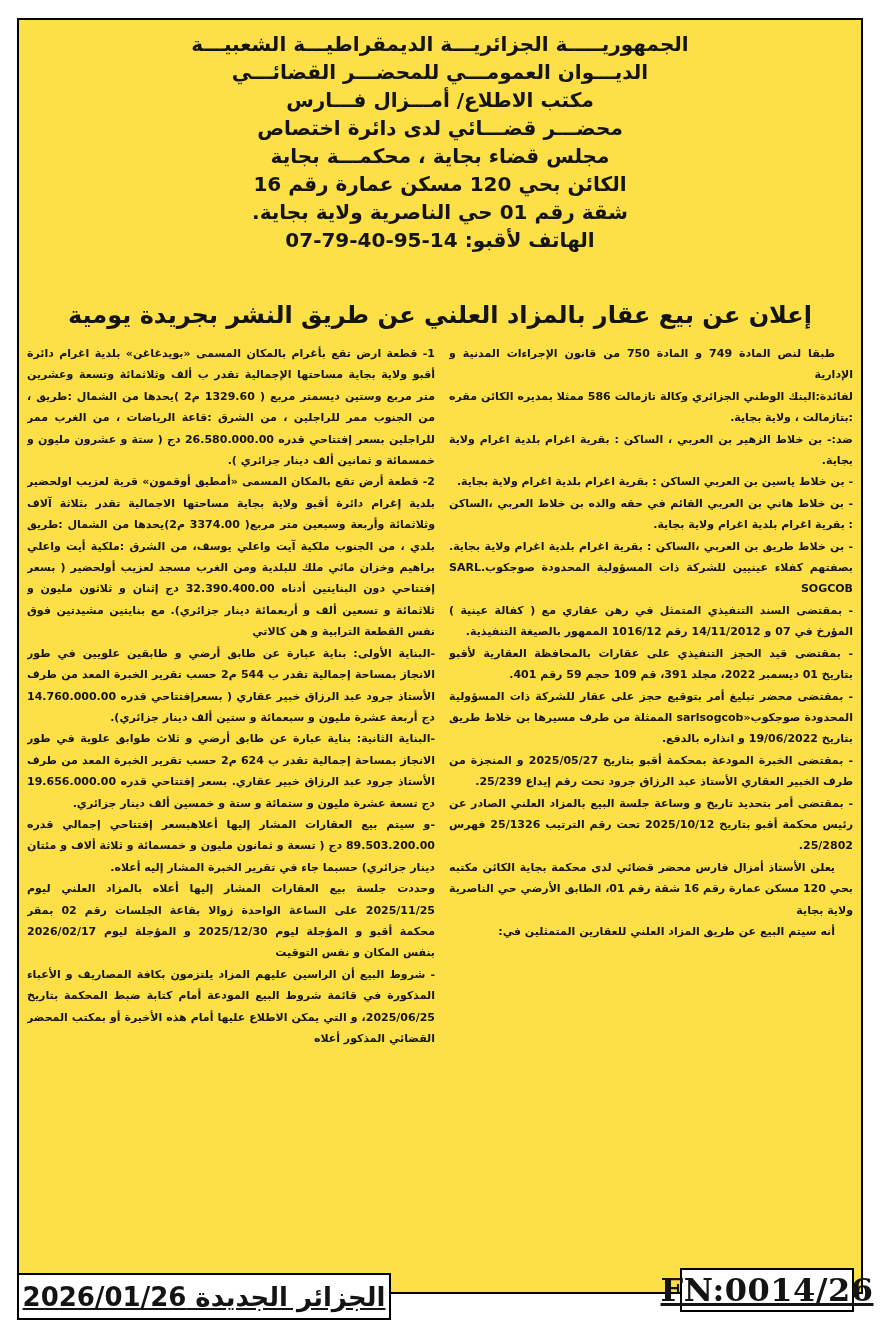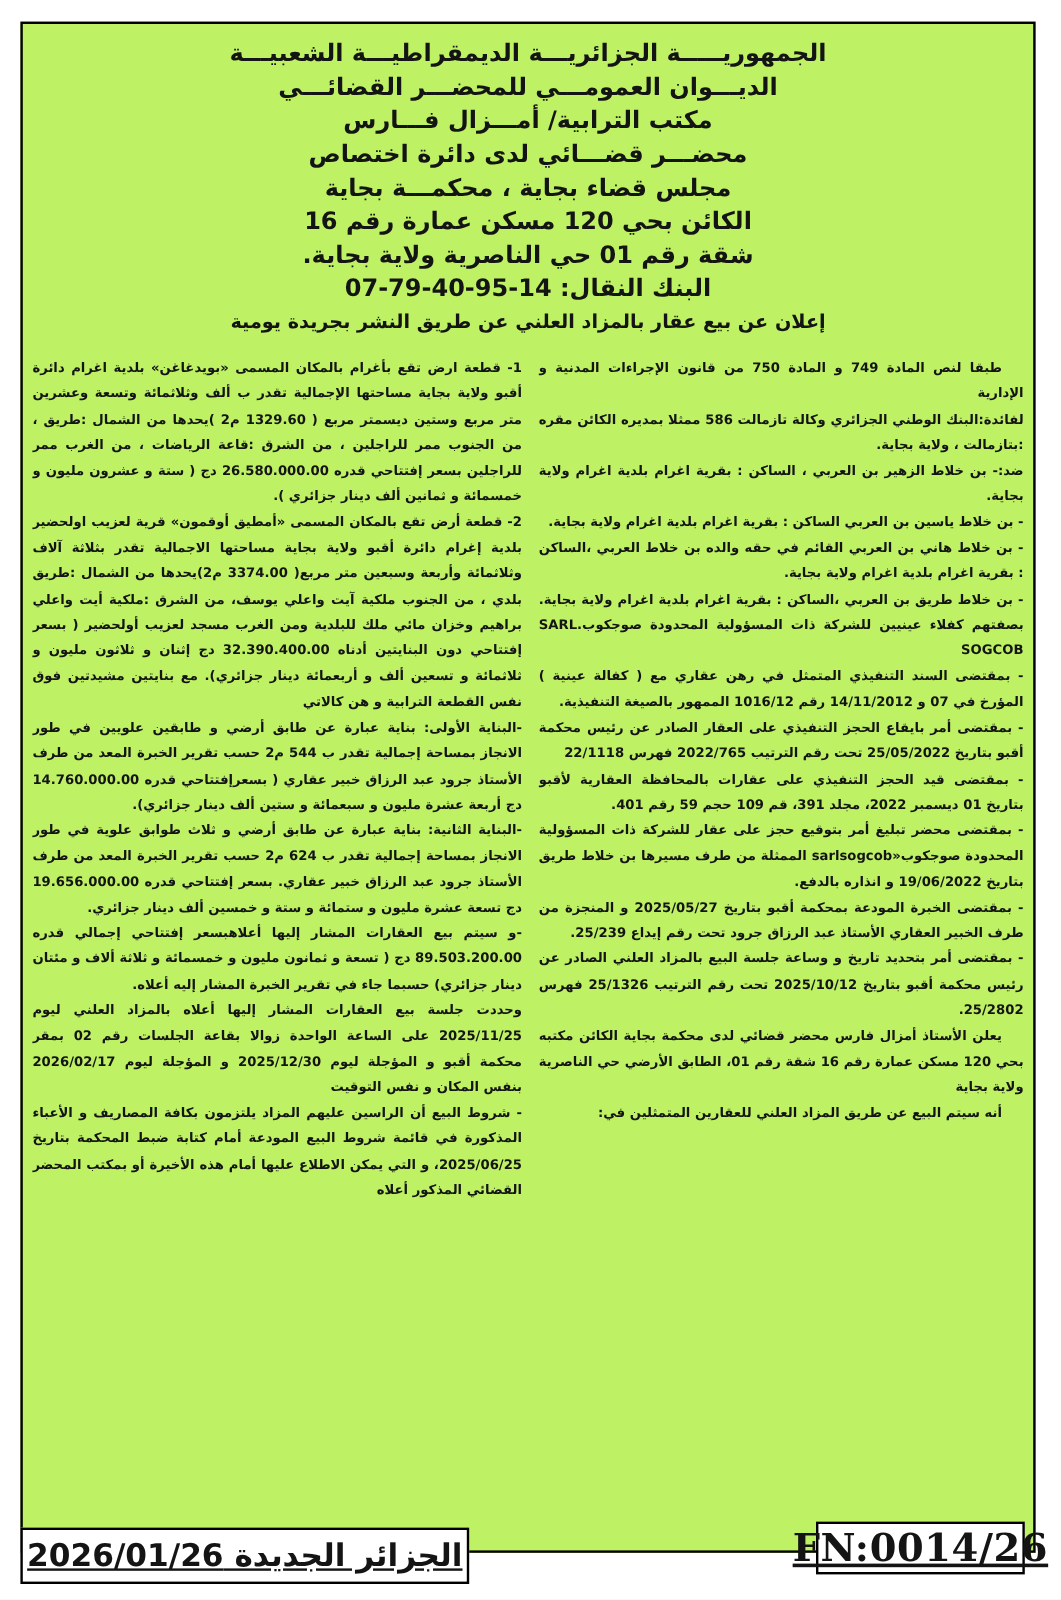--- a/index.html
+++ b/index.html
@@ -2,26 +2,26 @@
 <html lang="ar" dir="rtl"><head>
 <meta charset="utf-8">
 <style>
   html,body{margin:0;padding:0;background:#fff;}
   body{
     width:884px;height:1333px;overflow:hidden;position:relative;
     font-family:"DejaVu Sans",sans-serif;color:#141414;
   }
   .page{
     position:absolute;top:18px;left:17px;width:846px;height:1276px;
-    border:2px solid #000;background:#bef264;box-sizing:border-box;
+    border:2px solid #000;background:#fde047;box-sizing:border-box;
     padding:10px 8px 0 8px;overflow:visible;
   }
   .doc-header{text-align:center;font-weight:700;}
   .h-line{font-size:20px;line-height:28px;white-space:nowrap;}
-  .notice-title{font-size:16px;line-height:28px;font-weight:700;}
+  .notice-title{font-size:24px;line-height:28px;font-weight:700;margin-top:47px;}
   .columns{
     display:flex;gap:14px;margin-top:14px;height:952px;overflow:hidden;
   }
   .col{
     font-size:11px;line-height:21.4px;font-weight:700;
     text-align:justify;overflow:hidden;
   }
   .col-right{flex:0 0 404px;}
   .col-left{flex:1 1 auto;}
   .col p{margin:0;}
@@ -43,40 +43,39 @@
   .num{unicode-bidi:embed;}
 </style>
 </head>
 <body>
 
 <div class="page">
 
   <header class="doc-header">
     <div class="h-line">الجمهوريـــــة الجزائريـــة الديمقراطيـــة الشعبيـــة</div>
     <div class="h-line">الديـــوان العمومـــي للمحضـــر القضائـــي</div>
-    <div class="h-line">مكتب الترابية/ أمـــزال فـــارس</div>
+    <div class="h-line">مكتب الاطلاع/ أمـــزال فـــارس</div>
     <div class="h-line">محضـــر قضـــائي لدى دائرة اختصاص</div>
     <div class="h-line">مجلس قضاء بجاية ، محكمـــة بجاية</div>
     <div class="h-line">الكائن بحي 120 مسكن عمارة رقم 16</div>
     <div class="h-line">شقة رقم 01 حي الناصرية ولاية بجاية.</div>
-    <div class="h-line"><span>البنك النقال: </span><span class="num" dir="ltr">07-79-40-95-14</span></div>
+    <div class="h-line"><span>الهاتف لأقبو: </span><span class="num" dir="ltr">07-79-40-95-14</span></div>
     <div class="notice-title">إعلان عن بيع عقار بالمزاد العلني عن طريق النشر بجريدة يومية</div>
   </header>
 
   <main class="columns">
 
     <section class="col col-right">
       <p class="indent">طبقا لنص المادة 749 و المادة 750 من قانون الإجراءات المدنية و الإدارية</p>
       <p>لفائدة:البنك الوطني الجزائري وكالة تازمالت 586 ممثلا بمديره الكائن مقره :بتازمالت ، ولاية بجاية.</p>
       <p>ضد:- بن خلاط الزهير بن العربي ، الساكن : بقرية اغرام بلدية اغرام ولاية بجاية.</p>
       <p>- بن خلاط ياسين بن العربي الساكن : بقرية اغرام بلدية اغرام ولاية بجاية.</p>
       <p>- بن خلاط هاني بن العربي القائم في حقه والده بن خلاط العربي ،الساكن : بقرية اغرام بلدية اغرام ولاية بجاية.</p>
       <p>- بن خلاط طريق بن العربي ،الساكن : بقرية اغرام بلدية اغرام ولاية بجاية. بصفتهم كفلاء عينيين للشركة ذات المسؤولية المحدودة صوجكوب.SARL SOGCOB</p>
       <p>- بمقتضى السند التنفيذي المتمثل في رهن عقاري مع ( كفالة عينية ) المؤرخ في 07 و 14/11/2012 رقم 1016/12 الممهور بالصيغة التنفيذية.</p>
-      <p>- بمقتضى أمر بايقاع الحجز التنفيذي على العقار الصادر عن رئيس محكمة أقبو بتاريخ 25/05/2022 تحت رقم الترتيب 2022/765 فهرس 22/1118</p>
       <p>- بمقتضى قيد الحجز التنفيذي على عقارات بالمحافظة العقارية لأقبو بتاريخ 01 ديسمبر 2022، مجلد 391، قم 109 حجم 59 رقم 401.</p>
       <p>- بمقتضى محضر تبليغ أمر بتوقيع حجز على عقار للشركة ذات المسؤولية المحدودة صوجكوب«sarlsogcob الممثلة من طرف مسيرها بن خلاط طريق بتاريخ 19/06/2022 و انذاره بالدفع.</p>
       <p>- بمقتضى الخبرة المودعة بمحكمة أقبو بتاريخ 2025/05/27 و المنجزة من طرف الخبير العقاري الأستاذ عبد الرزاق جرود تحت رقم إيداع 25/239.</p>
       <p>- بمقتضى أمر بتحديد تاريخ و وساعة جلسة البيع بالمزاد العلني الصادر عن رئيس محكمة أقبو بتاريخ 2025/10/12 تحت رقم الترتيب 25/1326 فهرس 25/2802.</p>
       <p class="indent">يعلن الأستاذ أمزال فارس محضر قضائي لدى محكمة بجاية الكائن مكتبه بحي 120 مسكن عمارة رقم 16 شقة رقم 01، الطابق الأرضي حي الناصرية ولاية بجاية</p>
       <p class="indent">أنه سيتم البيع عن طريق المزاد العلني للعقارين المتمثلين في:</p>
     </section>
 
     <section class="col col-left">
       <p>1- قطعة ارض تقع بأغرام بالمكان المسمى «بويدغاغن» بلدية اغرام دائرة أقبو  ولاية بجاية مساحتها الإجمالية تقدر ب ألف وثلاثمائة وتسعة وعشرين متر مربع وستين ديسمتر مربع ( 1329.60 م2 )يحدها من الشمال :طريق ، من الجنوب ممر للراجلين ، من الشرق :قاعة الرياضات ، من الغرب ممر للراجلين بسعر إفتتاحي قدره 26.580.000.00 دج ( ستة و عشرون مليون و خمسمائة و ثمانين ألف دينار جزائري ).</p>

